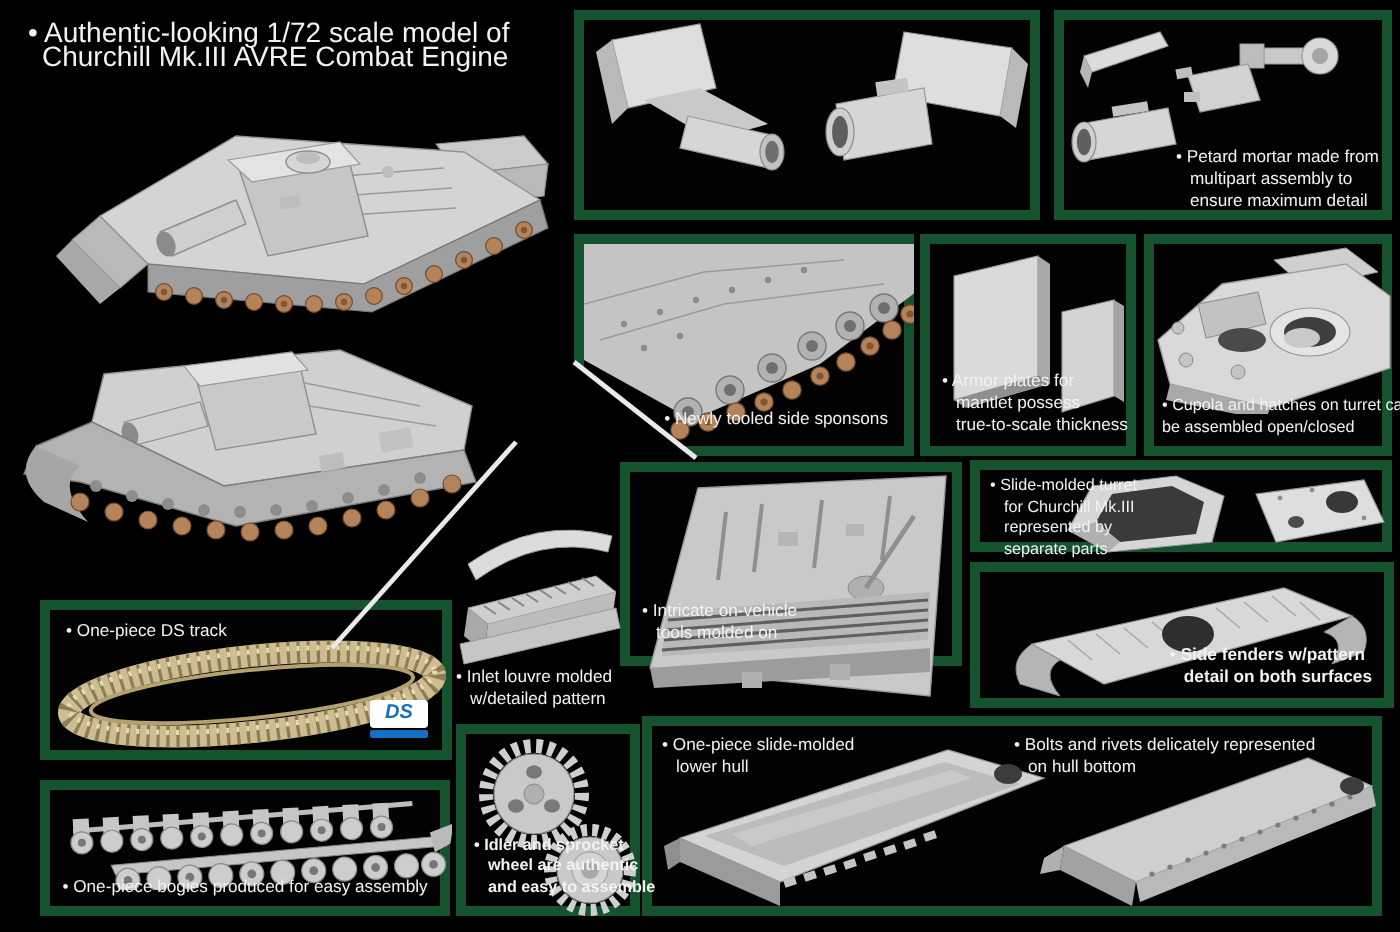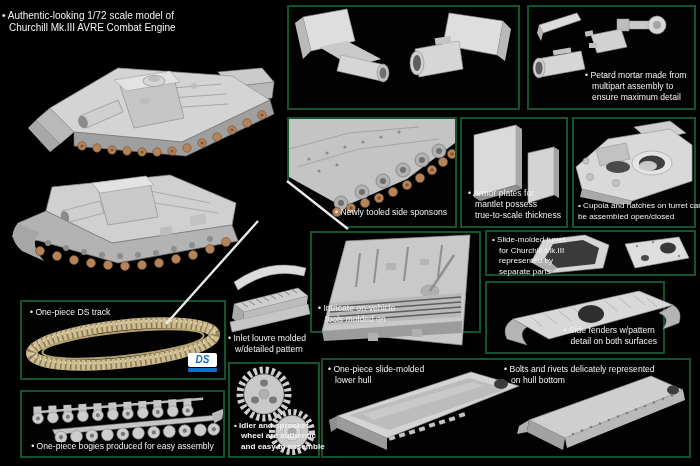--- a/index.html
+++ b/index.html
@@ -1,35 +1,35 @@
 <!DOCTYPE html>
 <html><head>
 <meta charset="utf-8">
 <style>
   html,body{margin:0;padding:0;background:#000;}
   .page{position:relative;width:700px;height:466px;background:#000;overflow:hidden;
         font-family:"Liberation Sans",sans-serif;}
-  .panel{position:absolute;background:#020202;border:2px solid #14532d;box-sizing:border-box;}
+  .panel{position:absolute;background:#020202;border:5px solid #14532d;box-sizing:border-box;}
   .abs{position:absolute;}
   .cap{position:absolute;color:#f2f2f2;font-size:8.6px;line-height:11px;white-space:nowrap;z-index:5;}
   .cap.sm{font-size:8.1px;line-height:10.5px;}
   .cap .ind{padding-left:7px;}
   .cap.center{width:100%;text-align:center;}
   .ds-logo{position:absolute;right:7px;bottom:6px;width:29px;z-index:6;}
   .ds-box{background:#ffffff;border-radius:2px;height:14px;line-height:14px;text-align:center;
           color:#1370c4;font-weight:bold;font-style:italic;font-size:10px;}
   .ds-bar{height:4px;background:#1370c4;margin-top:1px;border-radius:1px;}
   svg{display:block;}
 </style>
 </head>
 <body>
 
 <div class="page">
 
-  <div class="cap" style="left:2px;top:10px;font-size:10px;line-height:12px;">
+  <div class="cap" style="left:14px;top:10px;font-size:14px;line-height:12px;">
     <div>• Authentic-looking 1/72 scale model of</div>
     <div class="ind">Churchill Mk.III AVRE Combat Engine</div>
   </div>
 
   <svg class="abs" style="left:22px;top:24px;" width="270" height="160" viewBox="0 0 270 160">
     <polygon points="196,48 240,44 252,58 208,63" fill="#cbcbcb" stroke="#8f8f8f" stroke-width="0.6"></polygon>
     <polygon points="208,63 252,58 250,74 206,79" fill="#b9b9b9" stroke="#8f8f8f" stroke-width="0.6"></polygon>
     <polygon points="28,84 96,44 210,52 248,76 160,118 52,108" fill="#d4d4d4" stroke="#939393" stroke-width="0.7"></polygon>
     <path d="M150,64 L200,60 M148,74 L204,70 M146,84 L206,80" stroke="#9a9a9a" stroke-width="0.8" fill="none"></path>
     <polygon points="14,96 28,84 52,108 38,120" fill="#b9b9b9" stroke="#8f8f8f" stroke-width="0.6"></polygon>
@@ -259,21 +259,21 @@
       <circle cx="192" cy="24" r="1.2" fill="#8f8f8f"></circle>
     </svg>
     <div class="cap sm" style="left:5px;top:3px;">
       <div>• Slide-molded turret</div>
       <div class="ind">for Churchill Mk.III</div>
       <div class="ind">represented by</div>
       <div class="ind">separate parts</div>
     </div>
   </div>
 
-  <div class="panel" style="left:485px;top:281px;width:180px;height:73px;">
+  <div class="panel" style="left:485px;top:281px;width:212px;height:73px;font-weight:bold;">
     <svg width="207" height="69" viewBox="0 0 207 69">
       <path d="M26,36 Q14,44 20,56 L40,62 Q30,50 40,44 Z" fill="#b5b5b5" stroke="#8a8a8a" stroke-width="0.5"></path>
       <path d="M186,22 Q196,28 192,40 L176,46 Q184,34 172,30 Z" fill="#b5b5b5" stroke="#8a8a8a" stroke-width="0.5"></path>
       <polygon points="26,36 152,8 186,22 62,56" fill="#d8d8d8" stroke="#9a9a9a" stroke-width="0.6"></polygon>
       <g stroke="#a6a6a6" stroke-width="0.7">
         <line x1="44" y1="34" x2="56" y2="44"></line>
           <line x1="58" y1="31" x2="70" y2="41"></line>
         <line x1="72" y1="28" x2="84" y2="38"></line>
           <line x1="86" y1="25" x2="98" y2="35"></line>
         <line x1="118" y1="18" x2="130" y2="28"></line>

